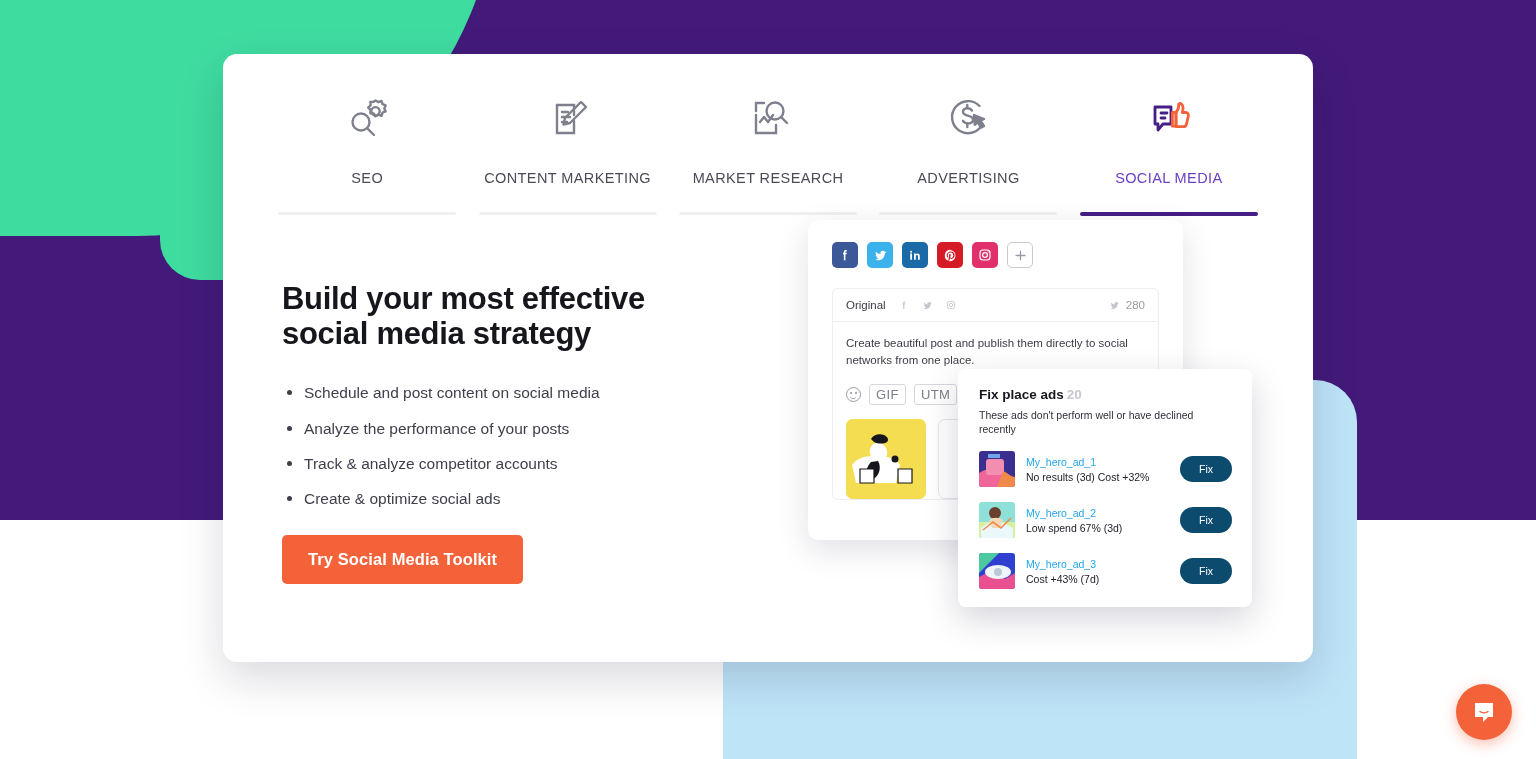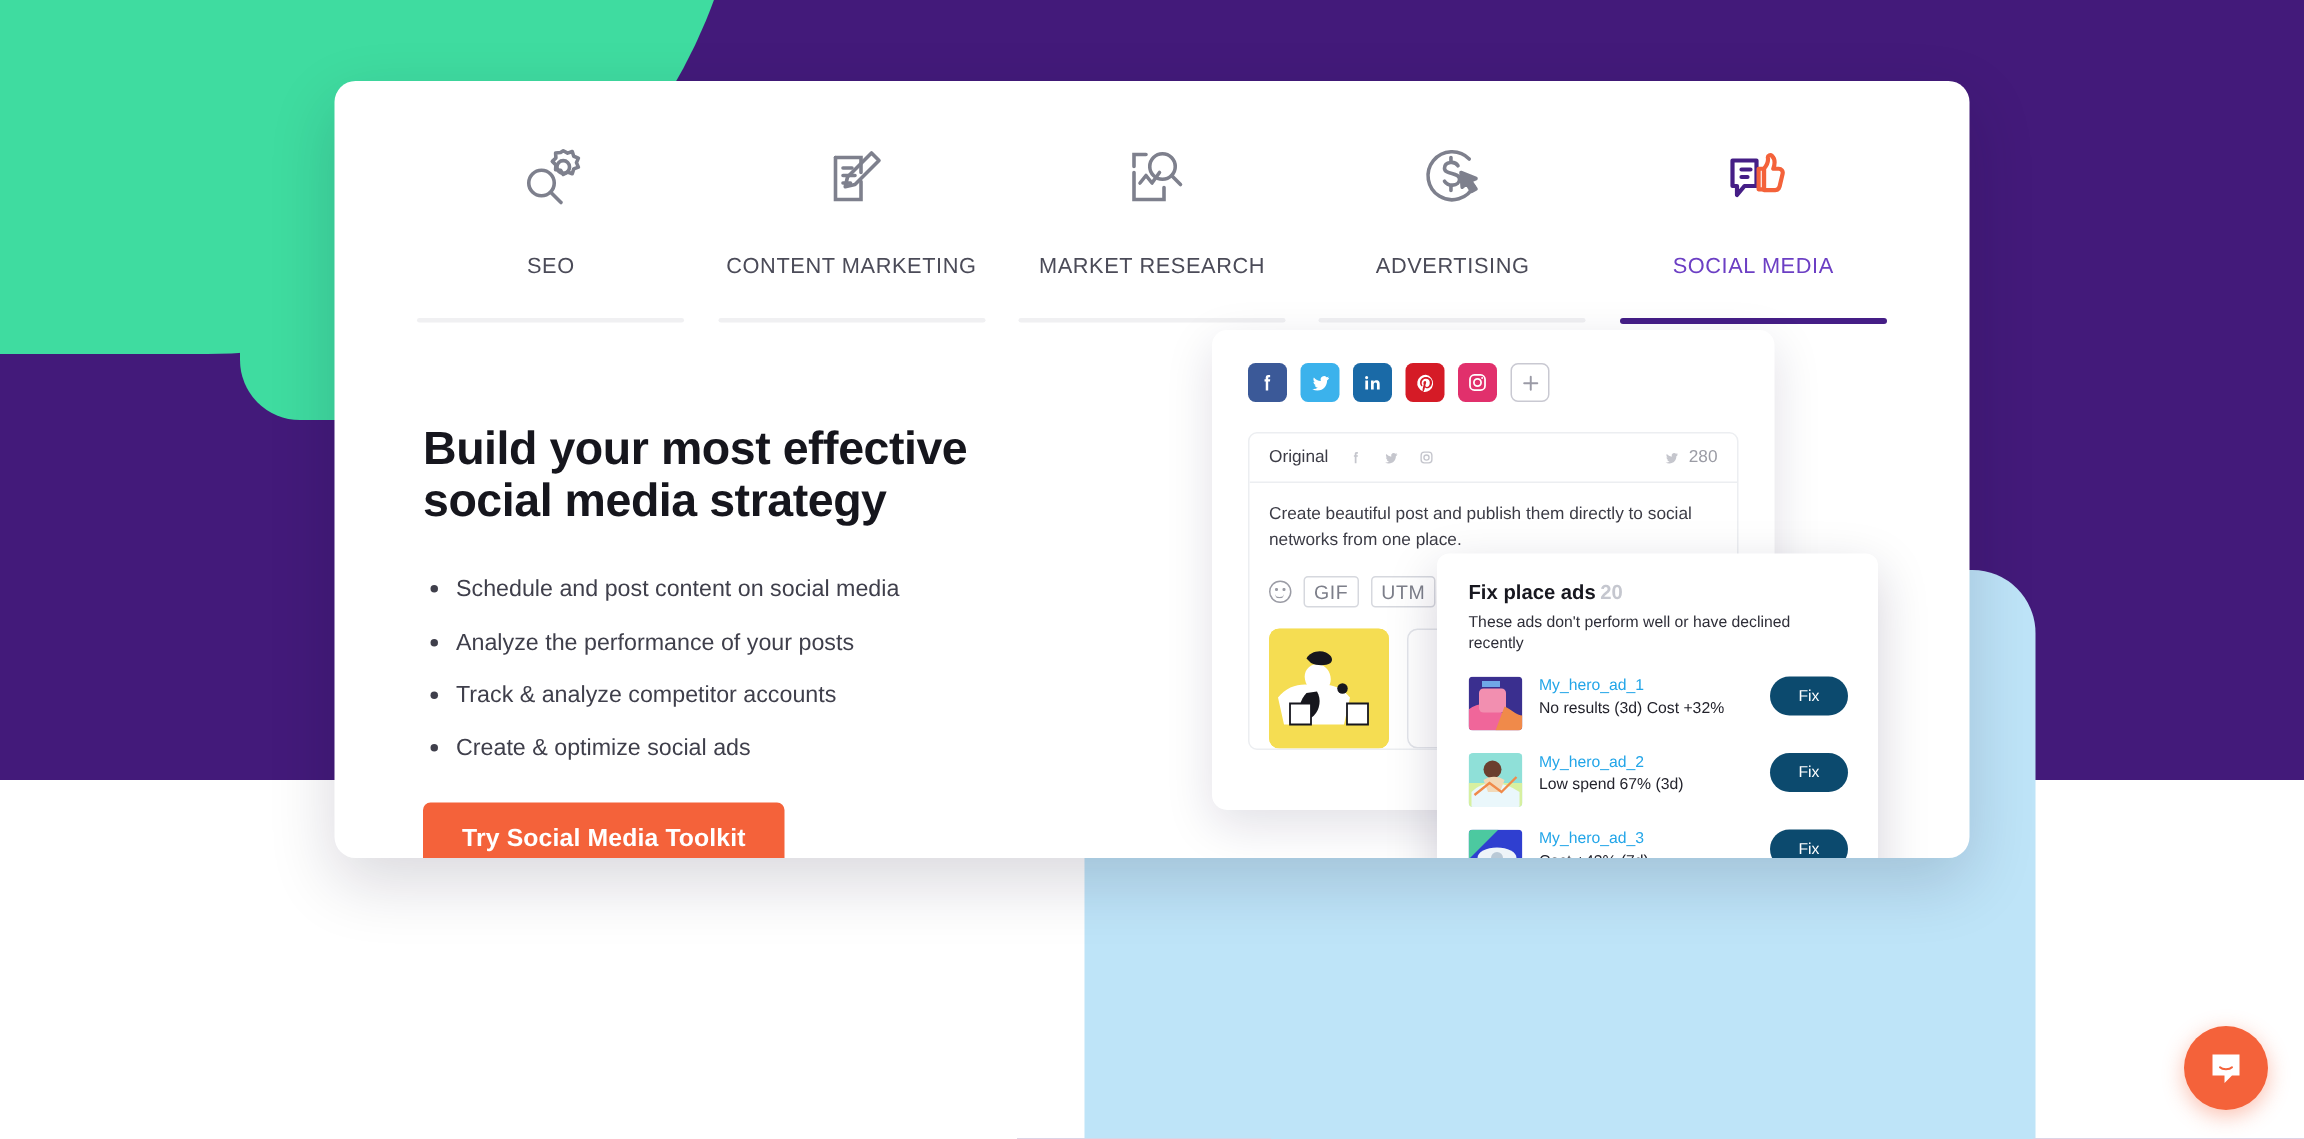--- a/index.html
+++ b/index.html
@@ -42,21 +42,21 @@
     left: 723px; top: 380px;
     width: 634px; height: 379px;
     background: #bee4f8;
     border-radius: 42px 42px 0 0;
   }
 
   
   .card {
     position: absolute;
     left: 223px; top: 54px;
-    width: 1090px; height: 518px;
+    width: 1090px; height: 608px;
     background: #ffffff;
     border-radius: 14px;
     box-shadow: 0 16px 44px rgba(18, 10, 45, .16);
     overflow: hidden;
   }
 
   
   .tabs {
     display: flex;
     padding: 34px 44px 0 44px;
@@ -267,21 +267,21 @@
   }
   .fix-title {
     font-size: 13.5px; font-weight: bold; color: #17171f;
   }
   .fix-title .cnt { color: #c5c7cf; font-weight: bold; margin-left: 3px; }
   .fix-sub {
     margin-top: 6px;
     font-size: 10.5px; color: #2e2e38; line-height: 1.35;
   }
   .ad-row {
-    display: flex; align-items: flex-start;
+    display: flex; align-items: center;
     margin-top: 15px;
     gap: 11px;
   }
   .ad-thumb {
     width: 36px; height: 36px;
     border-radius: 3px;
     flex: none;
     position: relative;
     overflow: hidden;
   }

